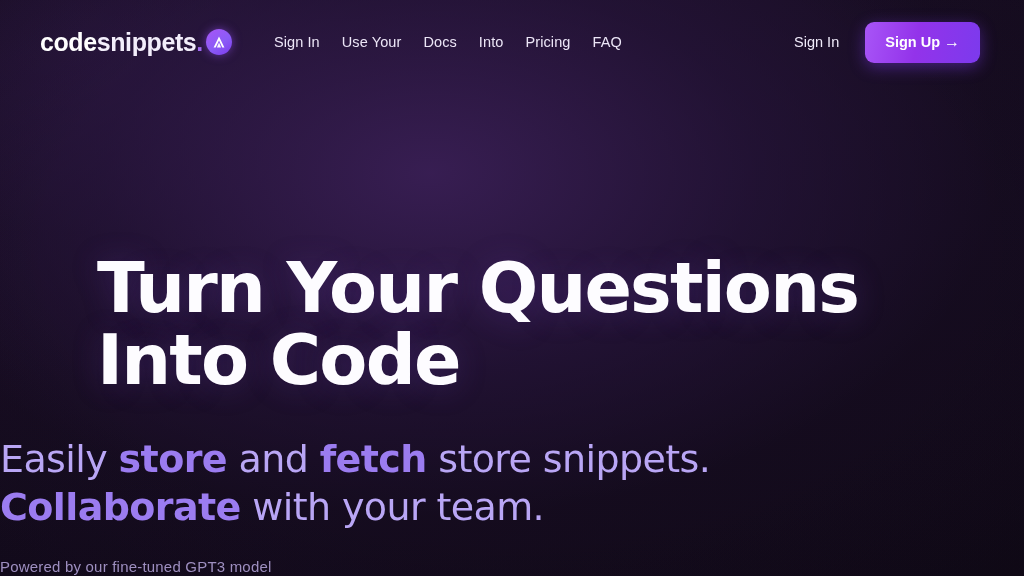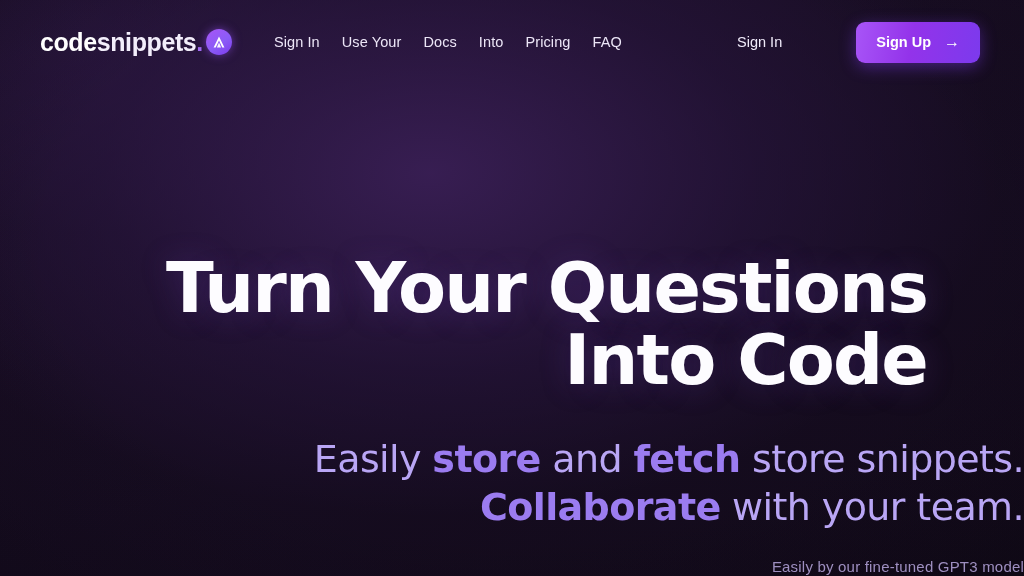--- a/index.html
+++ b/index.html
@@ -56,36 +56,35 @@
     text-decoration:none; letter-spacing:0.1px;
     white-space:nowrap;
   }
   .spacer { flex:1 1 auto; }
 
   .signin-link {
     color:#f0ebfa; font-size:14.5px; text-decoration:none;
     margin-right:26px; white-space:nowrap;
   }
   .signup-btn {
-    display:inline-flex; align-items:center; gap:13px;
+    display:inline-flex; align-items:center; gap:4px;
     height:41px; padding:0 20px;
     border:none; border-radius:9px; cursor:pointer;
     background:linear-gradient(100deg,#a855f7 0%,#9333ea 45%,#7c3aed 100%);
     color:#ffffff; font-size:14.5px; font-weight:700;
     font-family:"Liberation Sans", sans-serif;
     box-shadow:0 4px 16px rgba(124,58,237,0.45);
     white-space:nowrap;
-    margin-left:48px;
   }
   .signup-btn .arrow { font-size:16px; font-weight:400; line-height:1; }
 
   
   .hero {
     position:relative; z-index:2;
-    text-align:right;
+    text-align:left;
     padding-top:180px;
   }
   .hero-title {
     font-family:"DejaVu Sans", sans-serif;
     font-size:70px; font-weight:700;
     line-height:1.03;
     letter-spacing:-1.8px;
     color:#fdfcff;
     max-width:830px; margin:0 auto;
     text-shadow:0 2px 30px rgba(120,70,200,0.25);
@@ -148,17 +147,17 @@
 
   <main class="hero">
 
     <h1 class="hero-title">Turn Your Questions Into Code</h1>
 
     <p class="hero-sub">
       <span>Easily </span><b>store</b><span> and </span><b>fetch</b><span> store snippets.</span><br>
       <b>Collaborate</b><span> with your team.</span>
     </p>
 
-    <p class="hero-note">Easily by our fine-tuned GPT3 model</p>
+    <p class="hero-note">Powered by our fine-tuned GPT3 model</p>
 
   </main>
 
 </div>
 
 </body></html>

